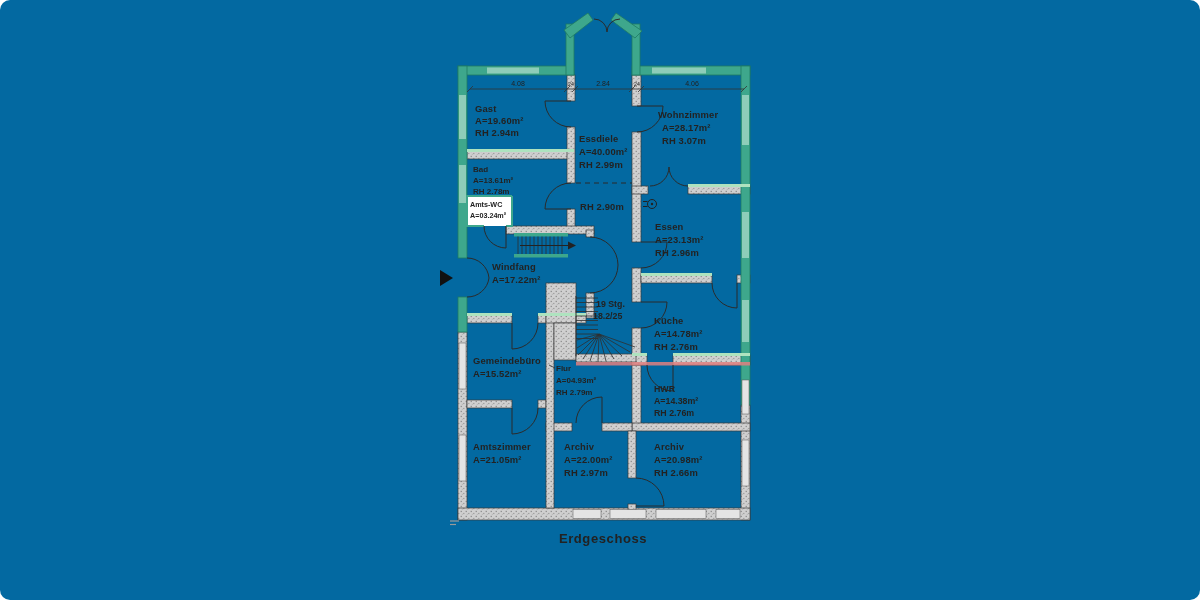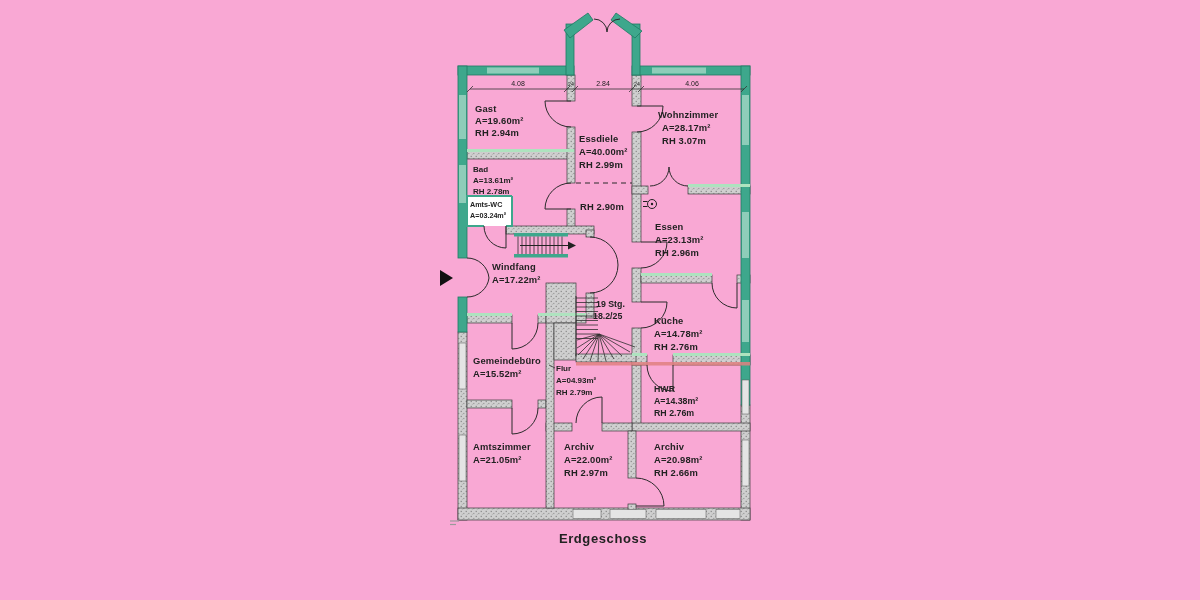--- a/index.html
+++ b/index.html
@@ -1,16 +1,16 @@
 <!DOCTYPE html>
 <html><head>
 <meta charset="utf-8">
 <style>
   html,body{margin:0;padding:0;background:#ffffff;}
-  .stage{width:1200px;height:600px;position:relative;background:#f9a8d4;overflow:hidden;}
+  .stage{width:1200px;height:600px;position:relative;background:#0369a1;overflow:hidden;border-radius:10px;}
   svg{display:block;}
   text{font-family:"Liberation Sans",sans-serif;font-weight:700;fill:#222;}
   .lbl{font-size:9.4px;letter-spacing:.15px;}
   .sm{font-size:8px;}
   .smm{font-size:8.8px;}
   .tiny{font-size:7.2px;}
   .dim{font-size:7px;font-weight:400;}
   .dimsm{font-size:5.2px;font-weight:400;}
   .title{font-size:13px;letter-spacing:.6px;}
   .wallline{stroke:#3a3a3a;stroke-width:.7;}

